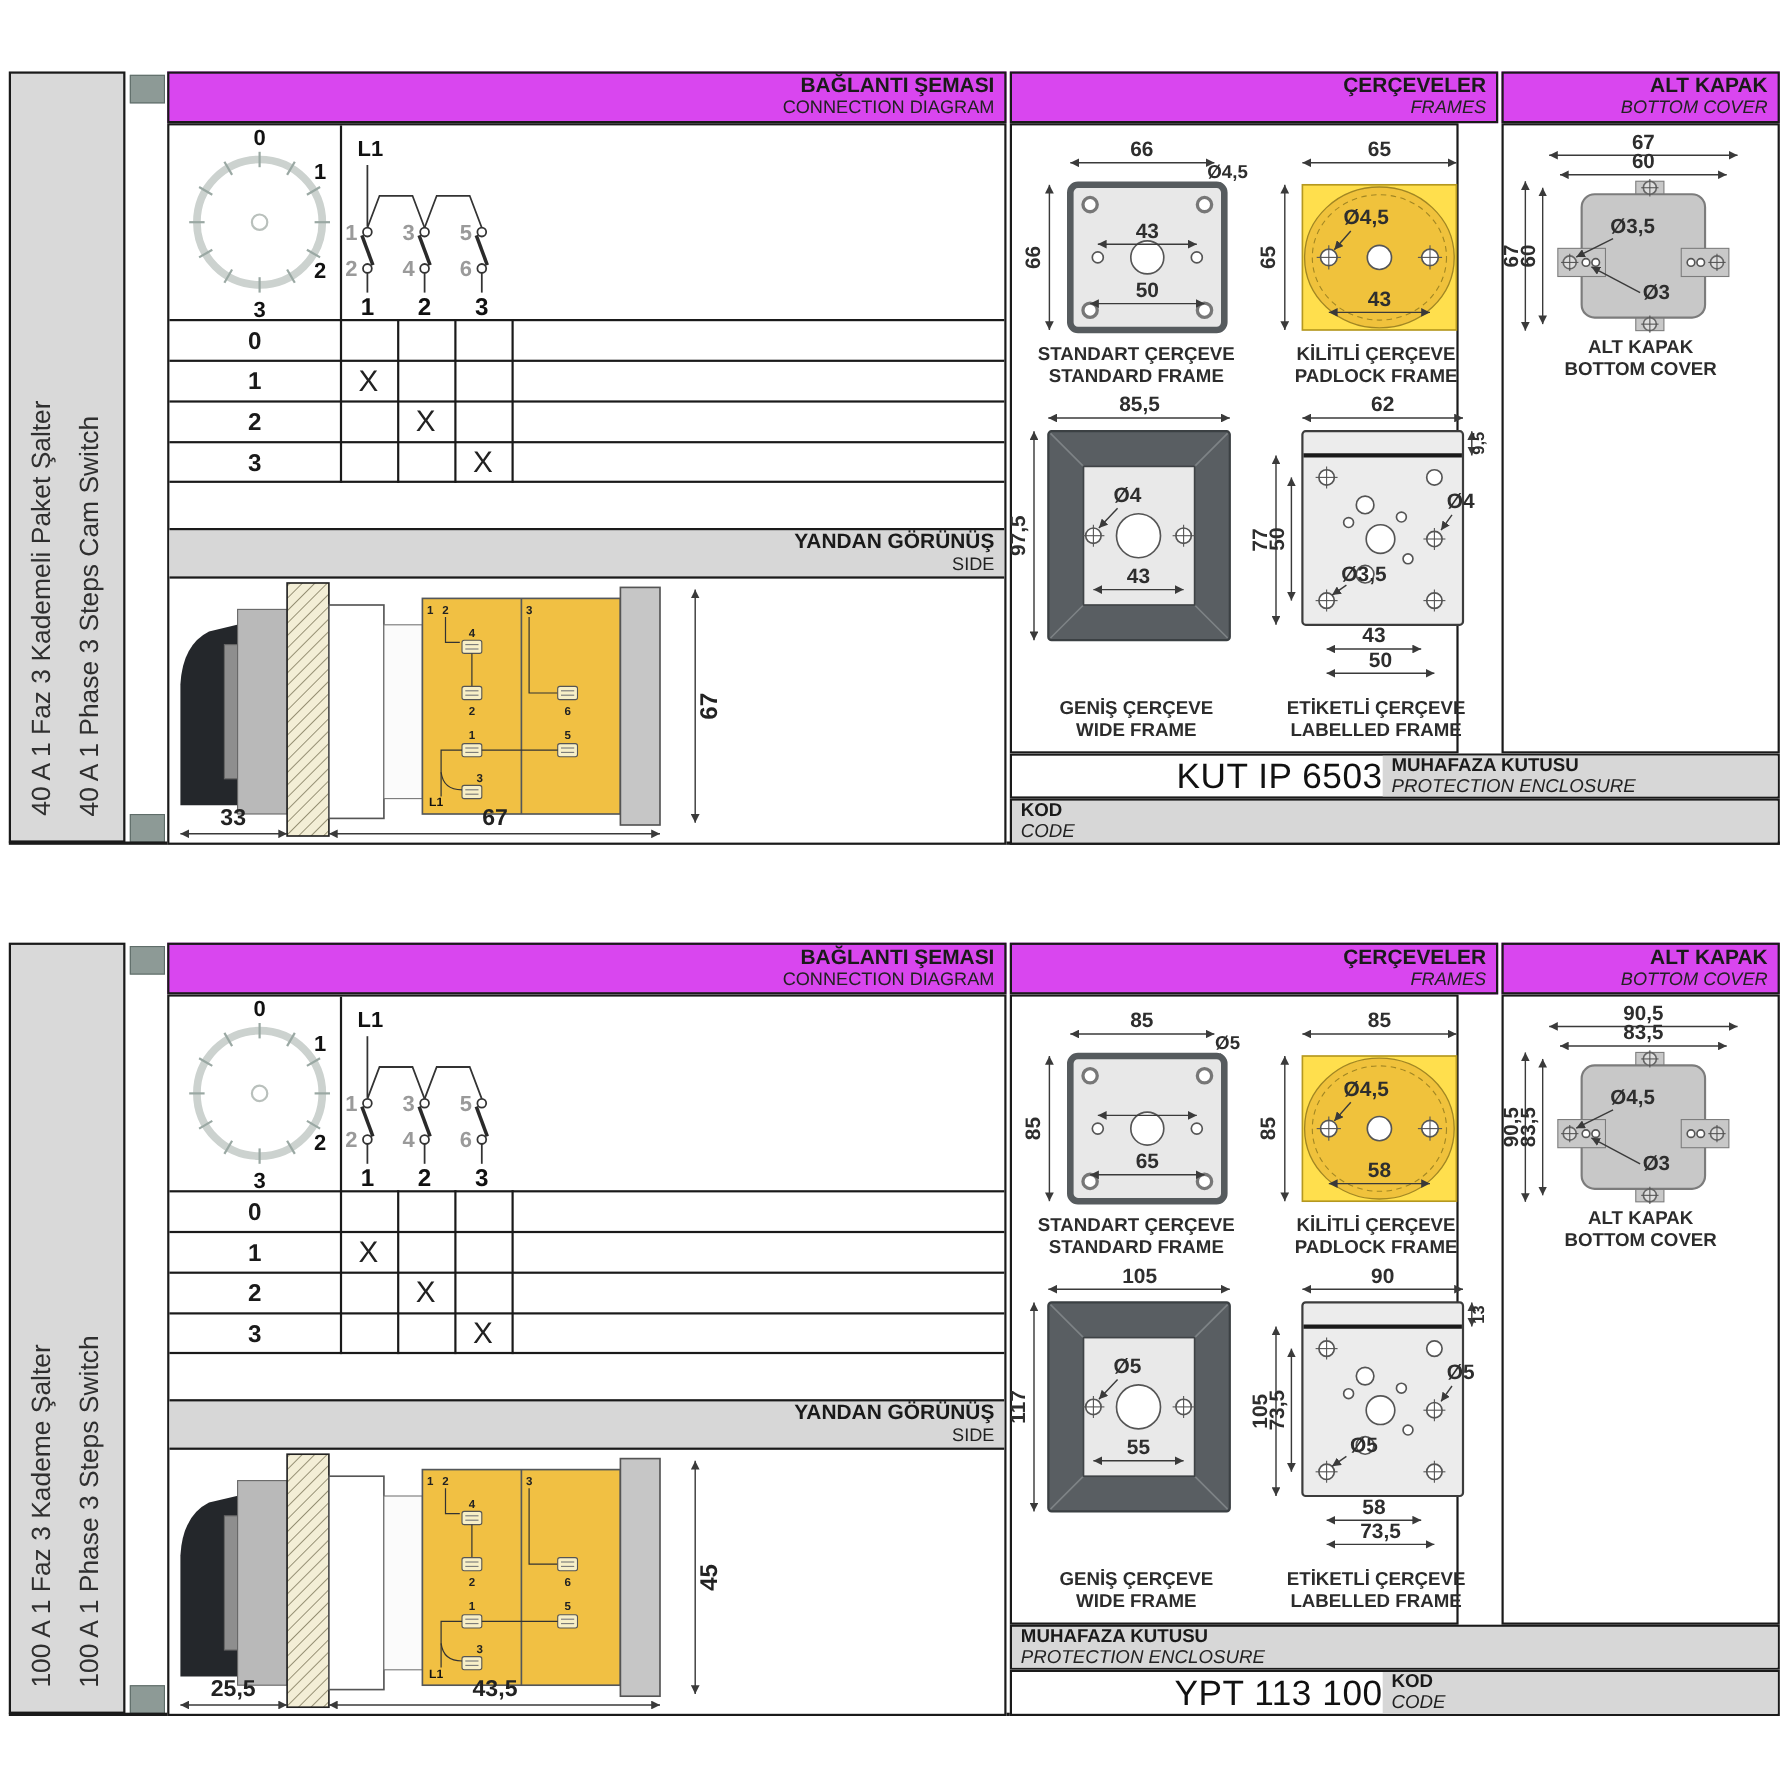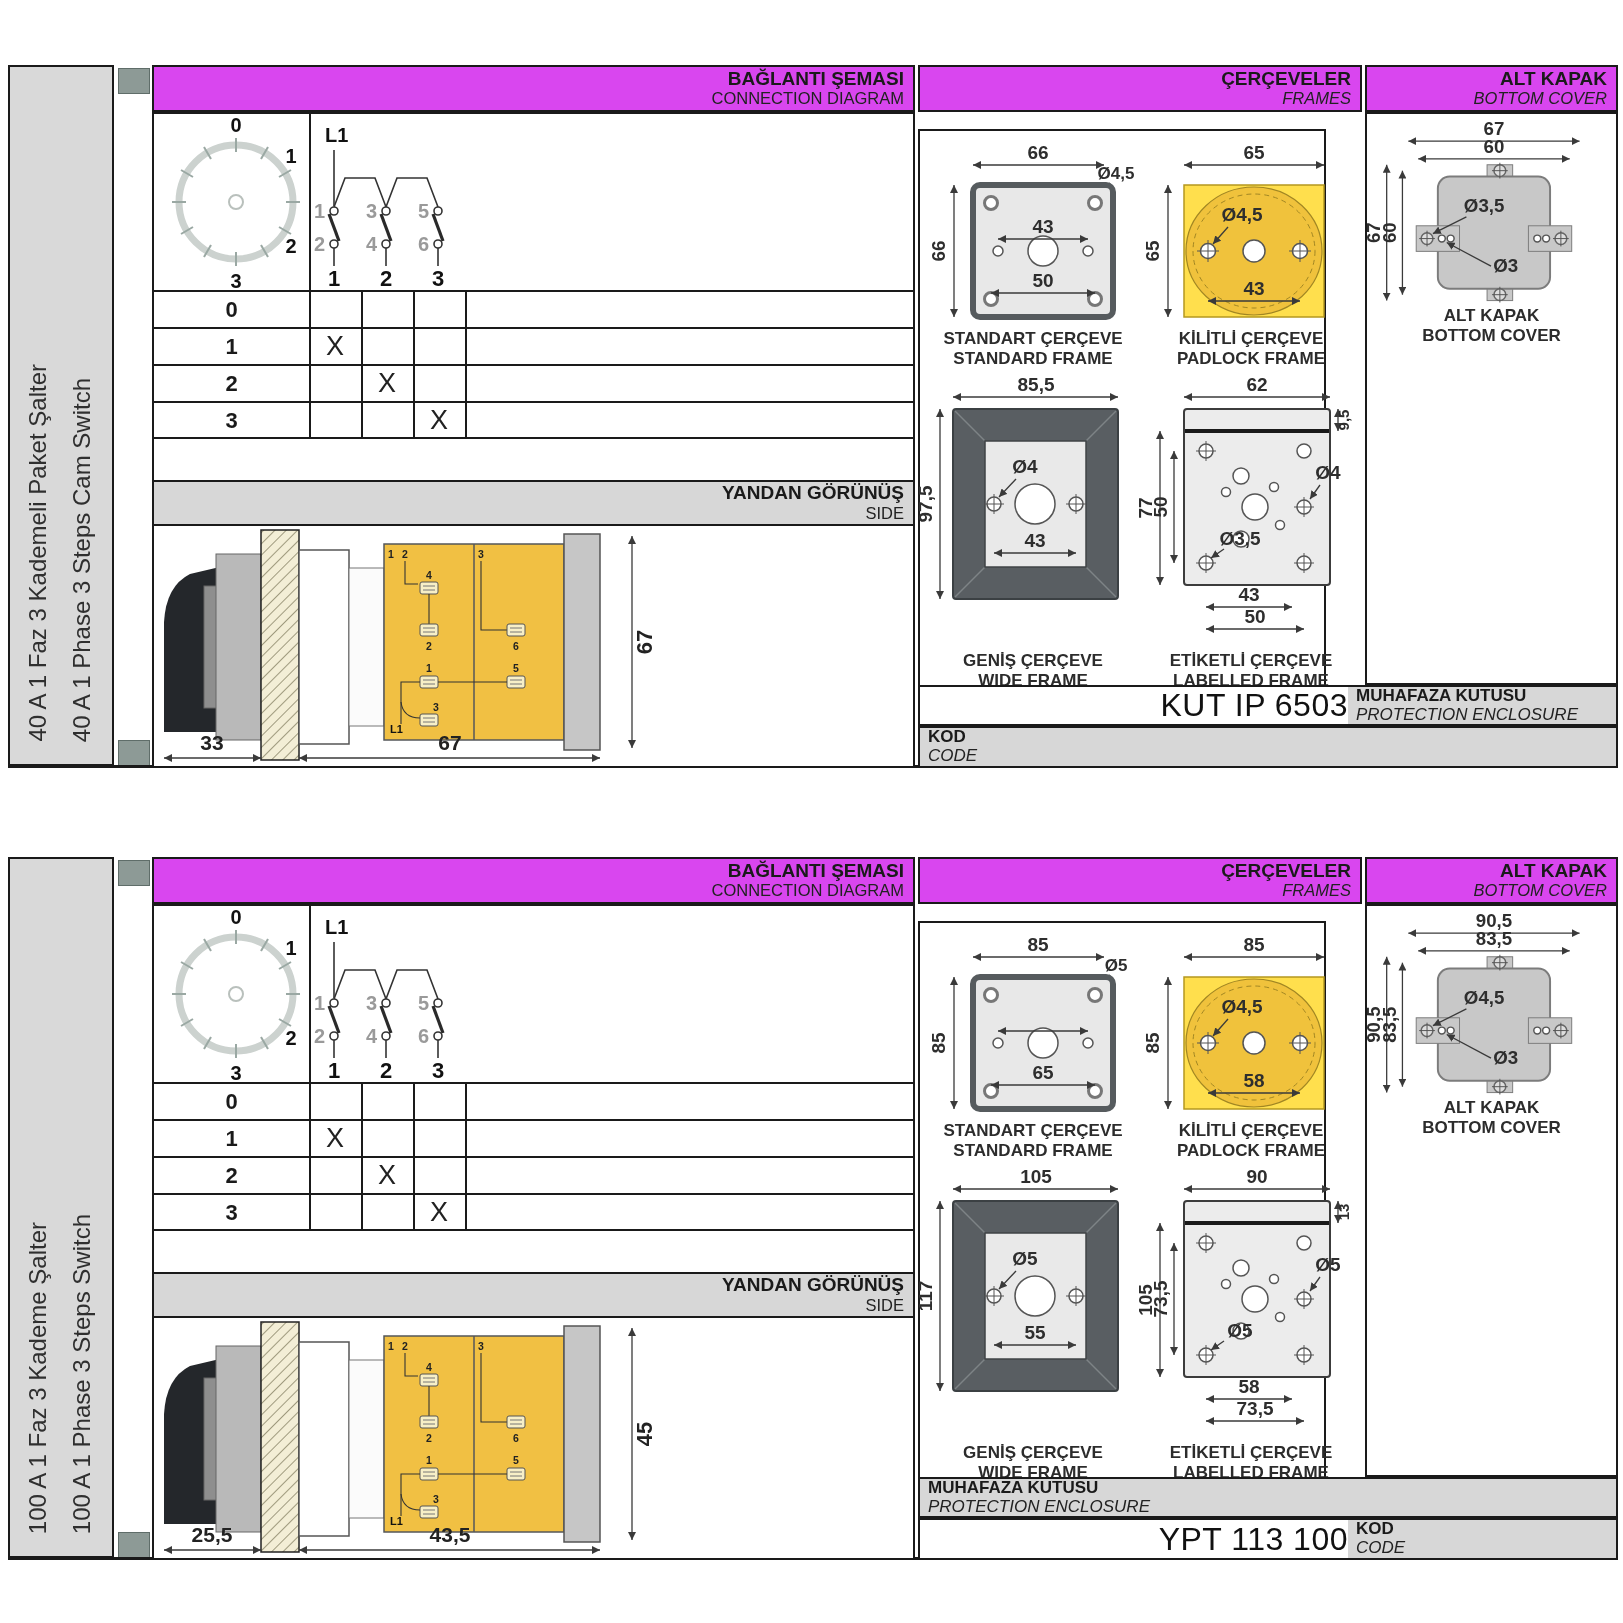--- a/index.html
+++ b/index.html
@@ -18,42 +18,42 @@
   .bline{position:absolute;left:8px;top:700px;width:1610px;height:3px;background:#1a1a1a;}
 
   
   .hdr{position:absolute;top:0;height:47px;background:#d946ef;border:2px solid #1a1a1a;box-sizing:border-box;display:flex;flex-direction:column;justify-content:center;align-items:flex-end;padding-right:9px;line-height:1.08;}
   .hdr-conn{left:152px;width:763px;} .hdr-frames{left:918px;width:444px;} .hdr-cover{left:1365px;width:253px;}
   .h-tr{font-weight:700;font-size:19px;} .h-en{font-size:16.5px;color:#222;} .h-en.it{font-style:italic;}
 
   
   .panel{position:absolute;background:#fff;border:2px solid #1a1a1a;box-sizing:border-box;}
   .conn-panel{left:152px;top:47px;width:763px;height:656px;}
-  .frames-panel{left:918px;top:64px;width:408px;height:573px;}
+  .frames-panel{left:918px;top:47px;width:408px;height:573px;}
   .cover-panel{left:1365px;top:47px;width:253px;height:573px;}
 
   
   .dial-svg{position:absolute;left:0;top:0;}
   .schem-svg{position:absolute;left:157px;top:0;}
   .hl{position:absolute;left:0;width:759px;height:2px;background:#1a1a1a;}
   .vl{position:absolute;width:2px;background:#1a1a1a;}
   .tcell{position:absolute;height:35px;display:flex;align-items:center;justify-content:center;}
   .tlabel{font-weight:700;font-size:22px;}
   .xmark{font-size:27px;font-weight:400;color:#222;}
   .sideband{position:absolute;left:0;top:366px;width:759px;height:46px;background:#d7d7d7;border-top:2px solid #1a1a1a;border-bottom:2px solid #1a1a1a;box-sizing:border-box;display:flex;flex-direction:column;justify-content:center;align-items:flex-end;padding-right:9px;line-height:1.1;}
   .side-svg{position:absolute;left:0;top:412px;}
 
   
   .fsvg{position:absolute;}
   .cap{position:absolute;text-align:center;font-weight:700;font-size:17px;color:#2c2c2c;line-height:1.2;}
 
   
   .code-row{position:absolute;left:918px;width:700px;border:2px solid #1a1a1a;box-sizing:border-box;display:flex;background:#fff;}
   .cr1{top:620px;height:41px;} .cr2{top:661px;height:42px;}
-  .code-val{width:428px;display:flex;align-items:center;justify-content:flex-end;font-size:32px;color:#111;letter-spacing:.5px;}
+  .code-val{width:337px;display:flex;align-items:center;justify-content:flex-end;font-size:32px;color:#111;letter-spacing:.5px;}
   .code-label{flex:1;background:#d7d7d7;padding:1px 8px;display:flex;flex-direction:column;justify-content:center;line-height:1.1;}
   .cl-tr{font-weight:700;font-size:17px;} .cl-en{font-style:italic;font-size:17px;color:#222;}
 
   
   svg{overflow:visible;}
   .dim{stroke:#3a3a3a;stroke-width:1.3;}
   .dt{font:600 19px "Liberation Sans",sans-serif;fill:#2e2e2e;text-anchor:middle;}
   .dts{font:600 15px "Liberation Sans",sans-serif;fill:#2e2e2e;text-anchor:middle;}
   .dtb{font:700 21px "Liberation Sans",sans-serif;fill:#222;text-anchor:middle;}
   .sl{stroke:#333;stroke-width:1.6;fill:none;}

